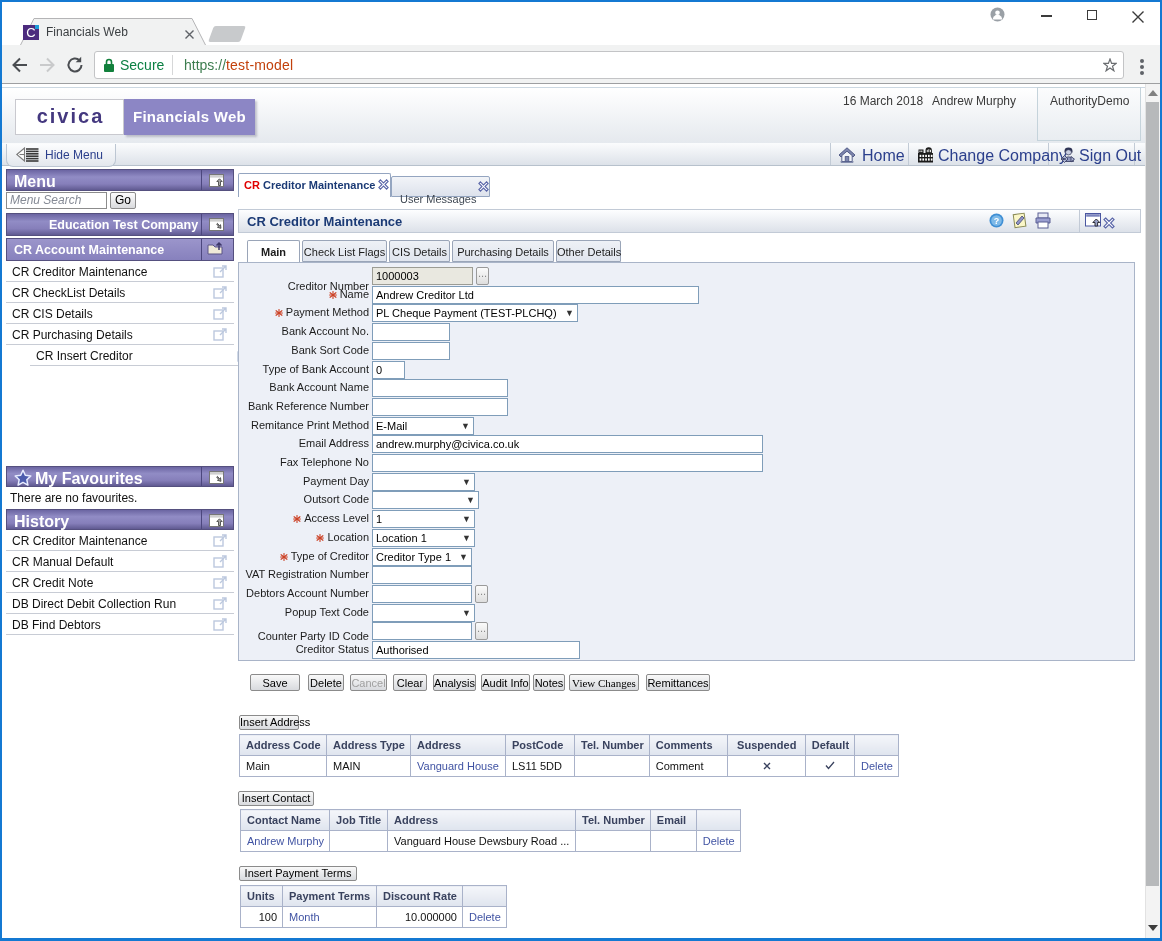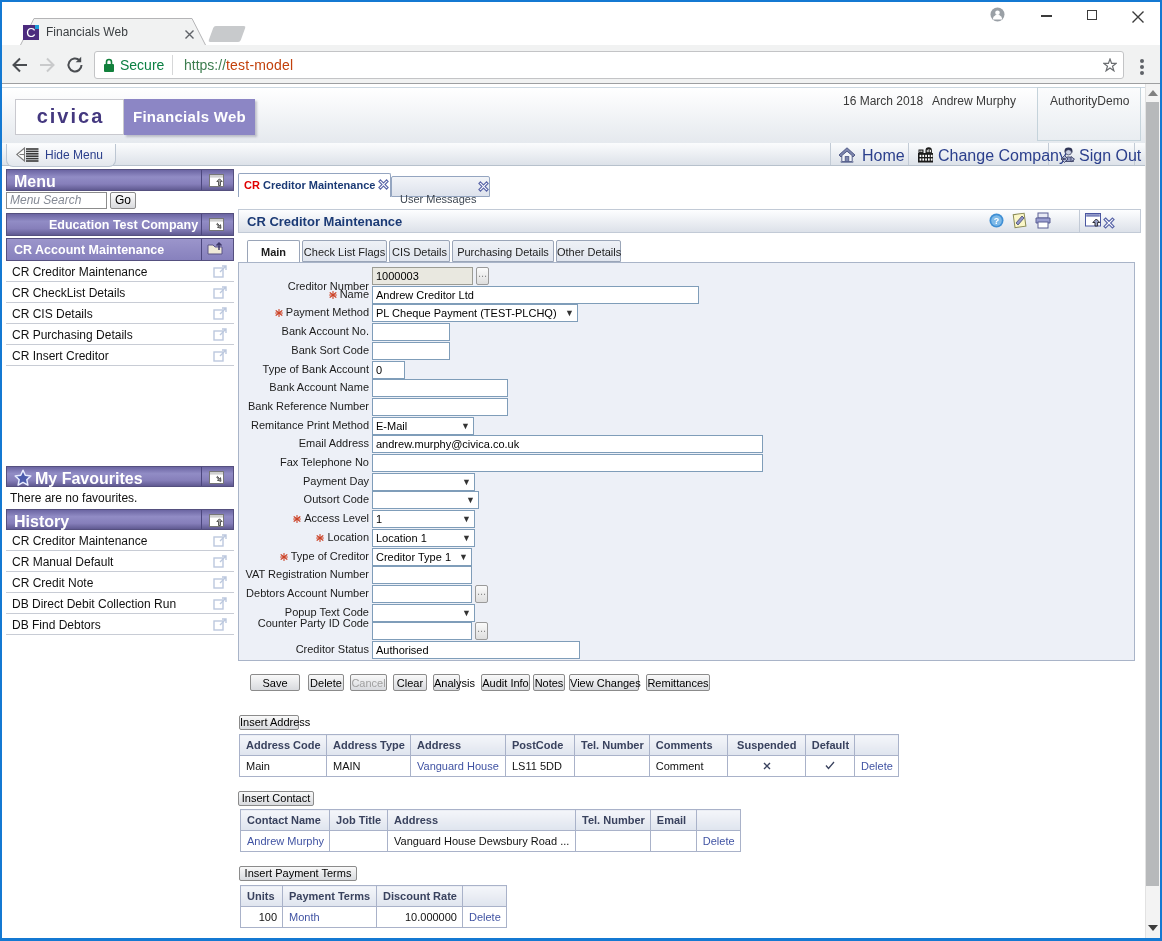--- a/index.html
+++ b/index.html
@@ -299,21 +299,21 @@
       <path d="M7 8 L13 2 M9 2 L13 2 L13 6" stroke="#bcc8de" stroke-width="1.4" fill="none"></path>
     </svg>
   </div>
 <div class="abs mitem" style="top:324px;">
     <span>CR Purchasing Details</span>
     <svg width="15" height="15">
       <rect x="1" y="4" width="9" height="9" fill="none" stroke="#bcc8de" stroke-width="1.4"></rect>
       <path d="M7 8 L13 2 M9 2 L13 2 L13 6" stroke="#bcc8de" stroke-width="1.4" fill="none"></path>
     </svg>
   </div>
-<div class="abs mitem" style="top:345px;">
+<div class="abs mitem" style="top:345px;margin-left:24px;">
     <span>CR Insert Creditor</span>
     <svg width="15" height="15">
       <rect x="1" y="4" width="9" height="9" fill="none" stroke="#bcc8de" stroke-width="1.4"></rect>
       <path d="M7 8 L13 2 M9 2 L13 2 L13 6" stroke="#bcc8de" stroke-width="1.4" fill="none"></path>
     </svg>
   </div>
 
 <div class="abs pbar" id="favhdr">
     <span style="position:absolute;left:7px;top:2px;"><svg width="18" height="18" viewBox="0 0 18 18">
         <path d="M9 1.2 L11.3 6.2 L16.8 6.9 L12.8 10.7 L13.9 16.2 L9 13.4 L4.1 16.2 L5.2 10.7 L1.2 6.9 L6.7 6.2 Z" fill="#4d5cae" stroke="#e8ecff" stroke-width="1.5" stroke-linejoin="round"></path>
@@ -531,39 +531,39 @@
     <div class="abs frow" style="left:372px;top:584.9px;width:600px;">
       <div class="finput" style="width:100px;"></div>
       <div class="dots3" style="left:103px;">...</div>
     </div>
     <div class="abs flabel" style="top:605.6px;">Popup Text Code</div>
     <div class="abs frow" style="left:372px;top:603.6px;width:600px;">
       <div class="fsel" style="width:103px;">
         <i>▼</i>
       </div>
     </div>
-    <div class="abs flabel" style="top:617px;margin-left:44px;">Counter Party ID Code</div>
+    <div class="abs flabel" style="top:630px;margin-left:44px;">Counter Party ID Code</div>
     <div class="abs frow" style="left:372px;top:622.3000000000001px;width:600px;">
       <div class="finput" style="width:100px;"></div>
       <div class="dots3" style="left:103px;">...</div>
     </div>
     <div class="abs flabel" style="top:643.0000000000001px;">Creditor Status</div>
     <div class="abs frow" style="left:372px;top:641.0000000000001px;width:600px;">
       <div class="finput" style="width:208px;">Authorised</div>
     </div>
   </div>
 
 <div class="abs btn" style="left:250px;width:50px;"><span>Save</span></div>
 <div class="abs btn" style="left:308px;width:36px;"><span>Delete</span></div>
 <div class="abs btn" style="left:350px;width:37px;color:#a0a0a0;"><span>Cancel</span></div>
 <div class="abs btn" style="left:393px;width:34px;"><span>Clear</span></div>
-<div class="abs btn" style="left:433px;width:27px;"><span>Analysis</span></div>
+<div class="abs btn" style="left:433px;width:43px;"><span>Analysis</span></div>
 <div class="abs btn" style="left:481px;width:49px;"><span>Audit Info</span></div>
 <div class="abs btn" style="left:533px;width:32px;"><span>Notes</span></div>
-<div class="abs btn" style="left:569px;width:70px;"><span>View Changes</span></div>
+<div class="abs btn" style="left:569px;width:70px;font-family:Liberation Serif, serif;"><span>View Changes</span></div>
 <div class="abs btn" style="left:646px;width:64px;"><span>Remittances</span></div>
 
 <div class="abs insbtn" style="left:239px;top:715px;width:60px;"><span>Insert Address</span></div>
 <table class="grid" style="left:239px;top:734px;">
 <tbody>
       <tr>
         <th style="width:87px;margin-left:20px;">Address Code</th>
         <th style="width:84px;">Address Type</th>
         <th style="width:95px;">Address</th>
         <th style="width:69px;">PostCode</th>

